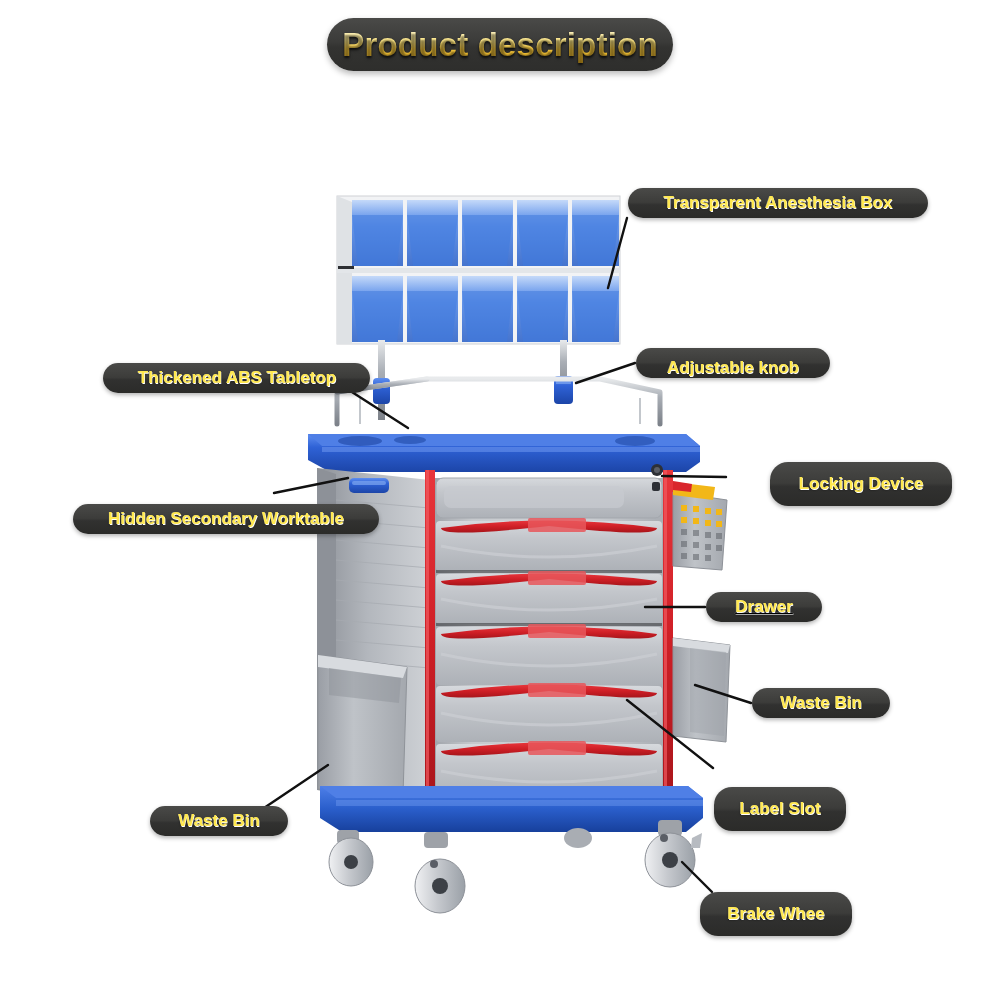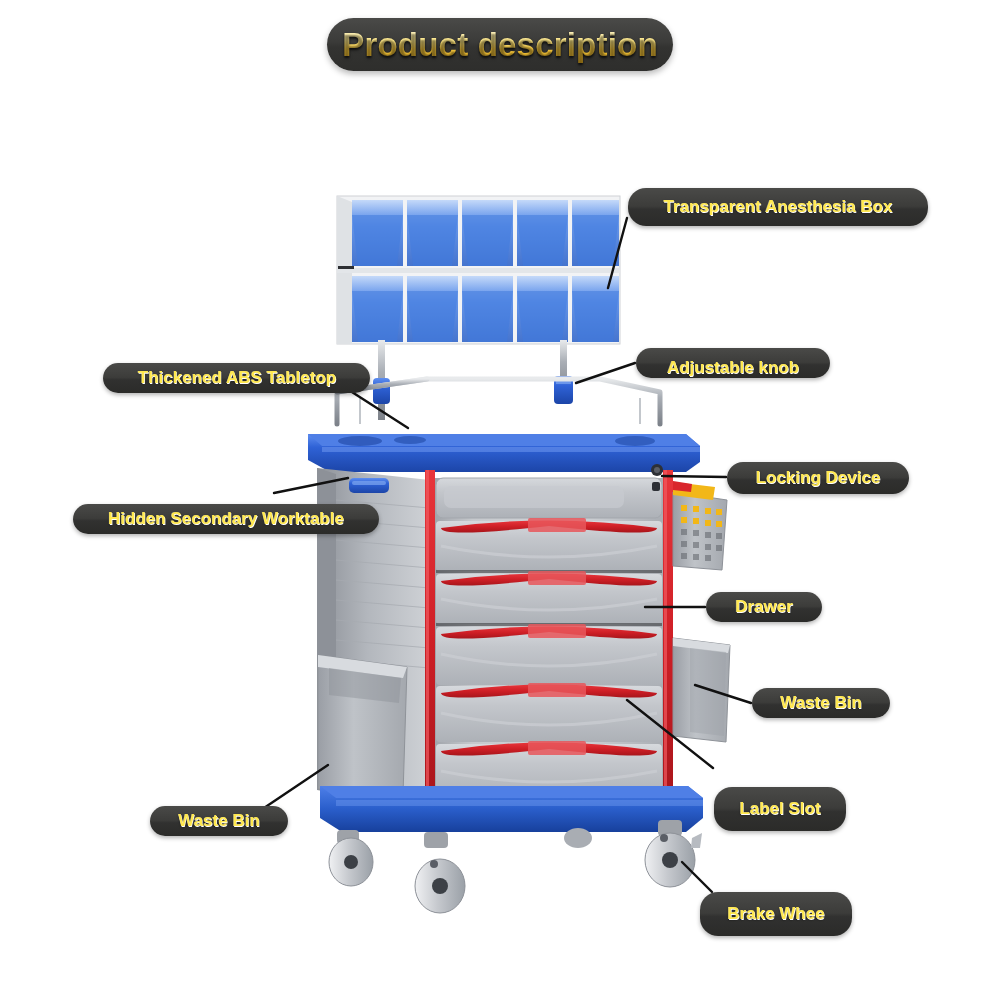--- a/index.html
+++ b/index.html
@@ -406,36 +406,36 @@
       <line x1="713" y1="768" x2="627" y2="700" stroke="#111111" stroke-width="2.4" stroke-linecap="round"></line>
       <line x1="261" y1="810" x2="328" y2="765" stroke="#111111" stroke-width="2.4" stroke-linecap="round"></line>
       <line x1="712" y1="892" x2="682" y2="862" stroke="#111111" stroke-width="2.4" stroke-linecap="round"></line>
     </svg>
 
   <div id="title-pill">
     <div id="title-text">Product description</div>
   </div>
 
   <div id="callout-layer">
-      <div class="label-pill" style="left: 628px; top: 188px; min-width: 272px; height: 38px;">
+      <div class="label-pill" style="left: 628px; top: 188px; min-width: 272px; height: 30px;">
         <span>Transparent Anesthesia Box</span>
       </div>
       <div class="label-pill" style="left: 636px; top: 348px; min-width: 166px; height: 30px; align-items: flex-end;">
         <span>Adjustable knob</span>
       </div>
       <div class="label-pill" style="left: 103px; top: 363px; min-width: 238px; height: 30px; padding-left: 15px;">
         <span>Thickened ABS Tabletop</span>
       </div>
-      <div class="label-pill" style="left: 727px; top: 462px; min-width: 154px; height: 32px;">
+      <div class="label-pill" style="left: 770px; top: 462px; min-width: 154px; height: 44px;">
         <span>Locking Device</span>
       </div>
       <div class="label-pill" style="left: 73px; top: 504px; min-width: 278px; height: 30px;">
         <span>Hidden Secondary Worktable</span>
       </div>
-      <div class="label-pill" style="left: 706px; top: 592px; min-width: 88px; height: 30px;">
+      <div class="label-pill" style="left: 706px; top: 592px; min-width: 88px; height: 30px; text-decoration: underline;">
         <span>Drawer</span>
       </div>
       <div class="label-pill" style="left: 752px; top: 688px; min-width: 110px; height: 30px;">
         <span>Waste Bin</span>
       </div>
       <div class="label-pill" style="left: 714px; top: 787px; min-width: 104px; height: 44px;">
         <span>Label Slot</span>
       </div>
       <div class="label-pill" style="left: 150px; top: 806px; min-width: 110px; height: 30px;">
         <span>Waste Bin</span>

